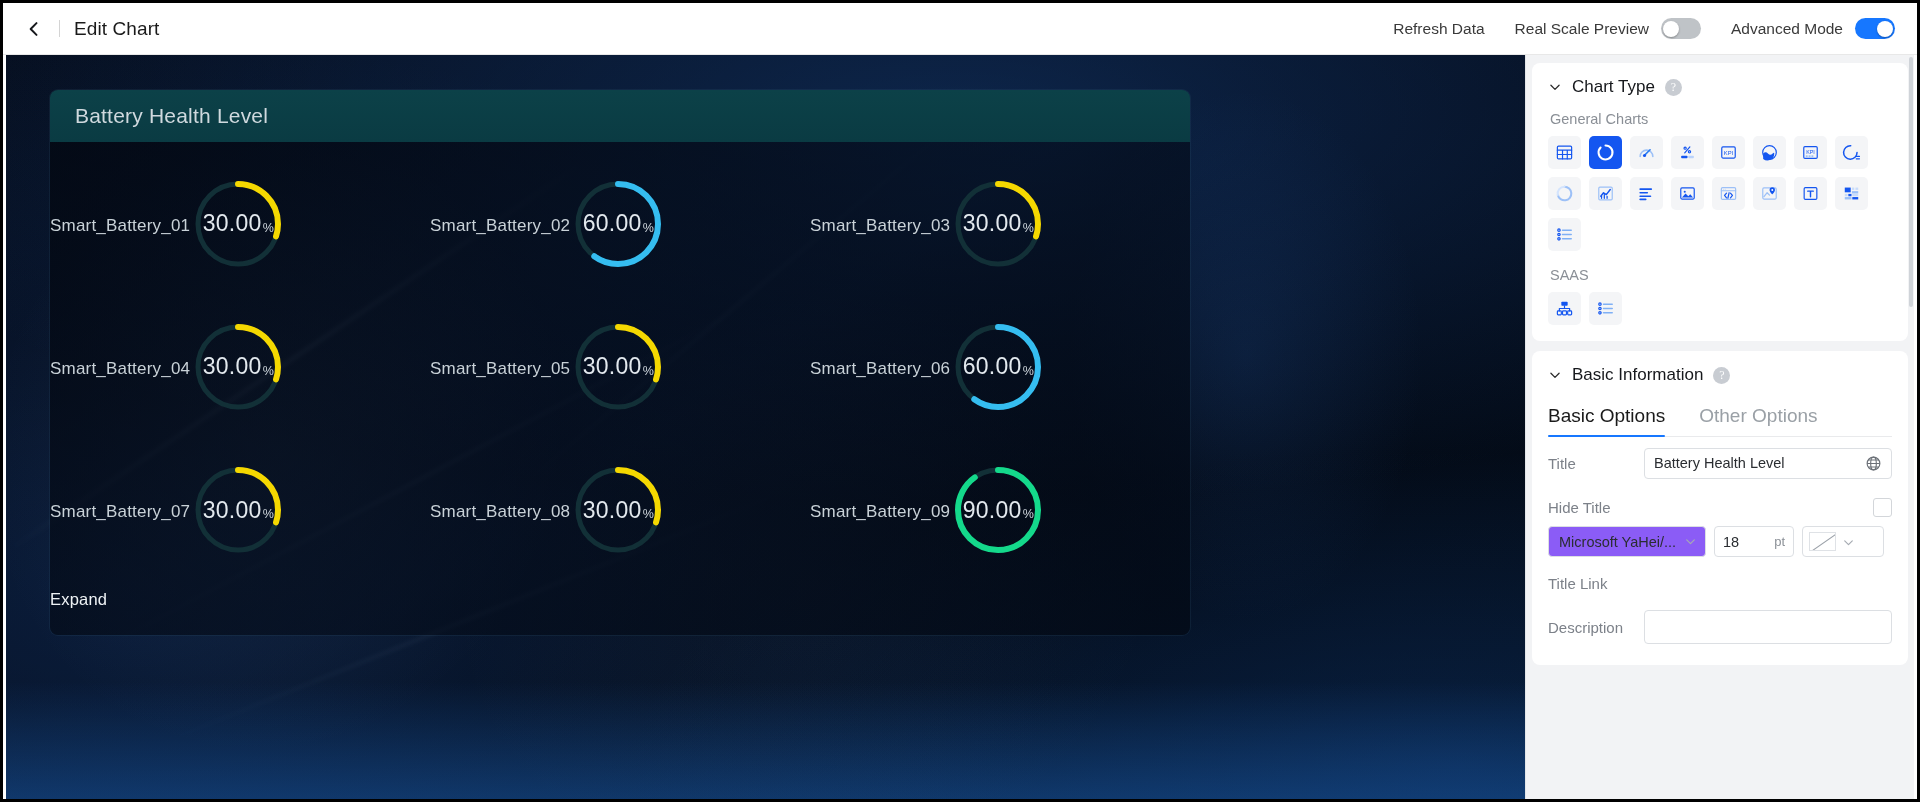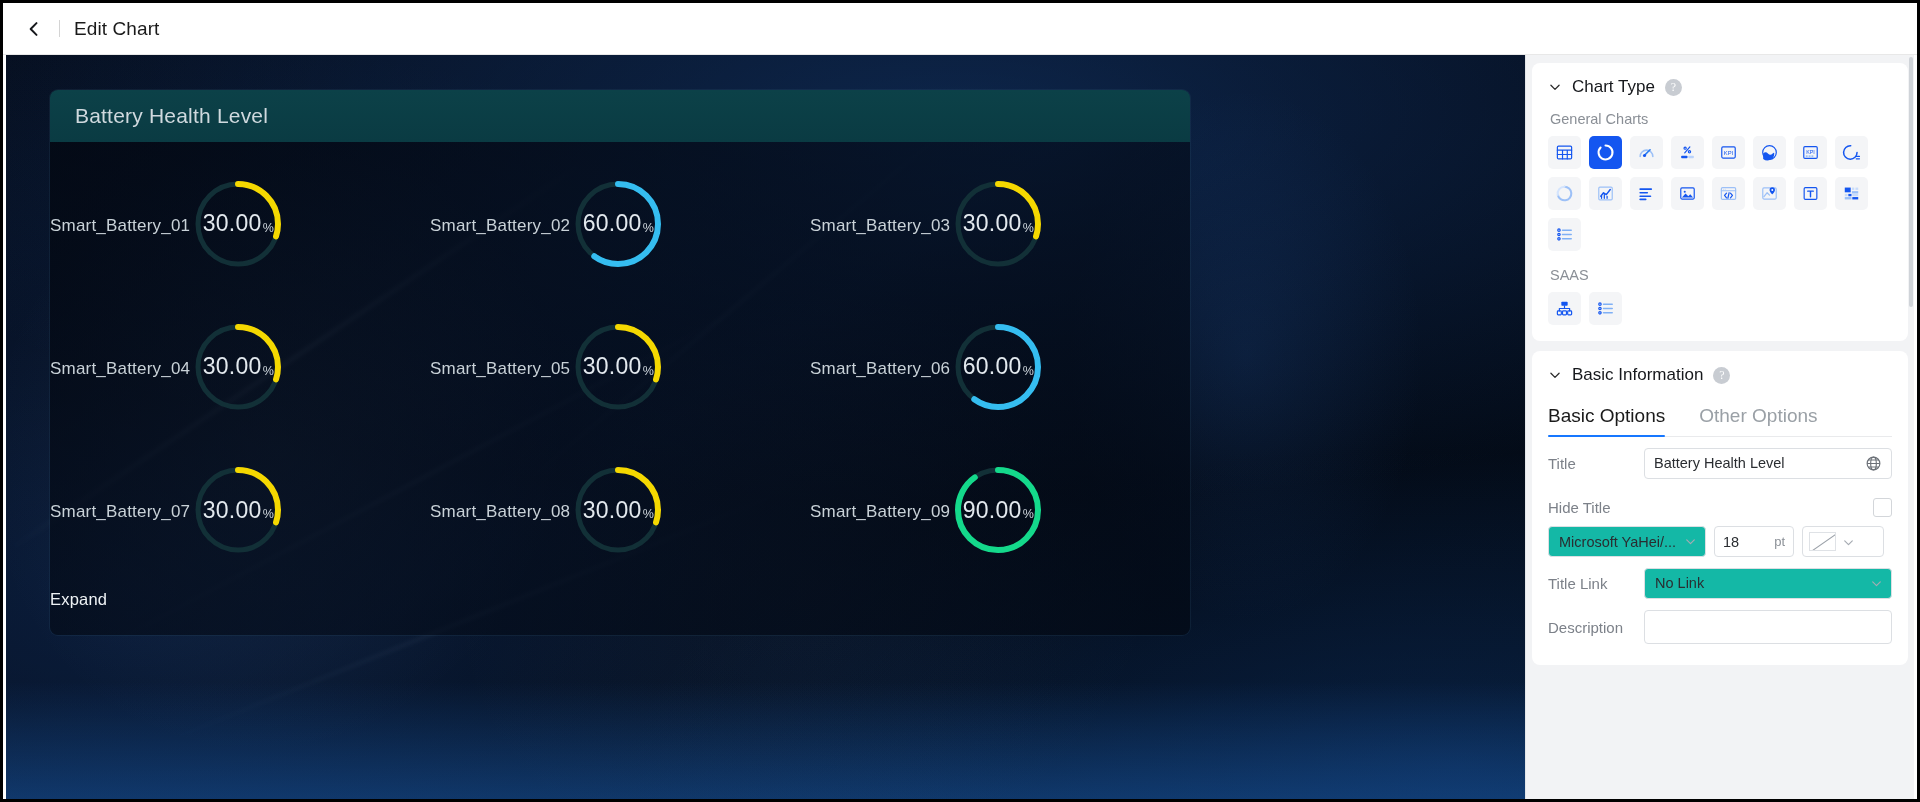--- a/index.html
+++ b/index.html
@@ -225,21 +225,21 @@
     border-radius: 3px; background: #fff; cursor: pointer;
     margin-left: auto;
   }
   .biu { margin-left: auto; display: flex; gap: 13px; color: #5b6169; font-size: 16px; }
   .biu span { cursor: pointer; font-family: "Liberation Serif", serif; }
   .biu .b { font-weight: bold; }
   .biu .i { font-style: italic; }
   .biu .u { text-decoration: underline; }
   .select {
     height: 31px; border: 1px solid #dcdfe3; border-radius: 4px;
-    background: #14b8a6; display: flex; align-items: center;
+    background: #8b5cf6; display: flex; align-items: center;
     padding: 0 8px 0 10px; font-size: 14.5px; color: #2a2d31;
     cursor: pointer; gap: 6px;
   }
   .select .txt { flex: 1; white-space: nowrap; overflow: hidden; }
   .caret { width: 13px; height: 13px; color: #a6abb2; flex: 0 0 13px; }
   .fontrow { display: flex; gap: 8px; padding-left: 0; margin-top: -3px; margin-bottom: 4px; }
   .sel-font { width: 158px; }
   .num-box {
     width: 80px; height: 31px;
     border: 1px solid #dcdfe3; border-radius: 4px; background: #fff;
@@ -278,20 +278,35 @@
 
   <div class="topbar">
     <div class="back-btn">
       <svg viewBox="0 0 24 24" width="20" height="20" fill="none" stroke="currentColor" stroke-width="2.4" stroke-linecap="round" stroke-linejoin="round">
         <path d="M15 5 L8 12 L15 19"></path>
       </svg>
     </div>
     <div class="vsep"></div>
     <div class="page-title">Edit Chart</div>
 
+    <div class="topbar-right">
+      <div class="tb-link">Refresh Data</div>
+      <div class="tb-toggle-group">
+        <span class="tb-toggle-label">Real Scale Preview</span>
+        <div class="switch">
+          <div class="knob"></div>
+        </div>
+      </div>
+      <div class="tb-toggle-group">
+        <span class="tb-toggle-label">Advanced Mode</span>
+        <div class="switch on">
+          <div class="knob"></div>
+        </div>
+      </div>
+    </div>
   </div>
 
   <div class="canvas">
     <div class="wisp w1"></div>
     <div class="wisp w2"></div>
     <div class="wisp w3"></div>
     <div class="streak s1"></div>
     <div class="streak s2"></div>
     <div class="streak s3"></div>
     <div class="streak s4"></div>
@@ -647,30 +662,20 @@
           <span class="caret">
             <svg viewBox="0 0 24 24" width="13" height="13" fill="none" stroke="currentColor" stroke-width="2.2" stroke-linecap="round" stroke-linejoin="round">
                 <path d="M5 9 L12 16 L19 9"></path>
               </svg>
           </span>
         </div>
       </div>
 
       <div class="frow">
         <div class="flabel">Title Link</div>
-        <div class="fctl">
-          <div class="select" style="flex:1">
-            <span class="txt">No Link</span>
-            <span class="caret">
-              <svg viewBox="0 0 24 24" width="13" height="13" fill="none" stroke="currentColor" stroke-width="2.2" stroke-linecap="round" stroke-linejoin="round">
-                  <path d="M5 9 L12 16 L19 9"></path>
-                </svg>
-            </span>
-          </div>
-        </div>
       </div>
 
       <div class="frow">
         <div class="flabel">Description</div>
         <div class="fctl">
           <div class="desc-box"></div>
         </div>
       </div>
     </div>
   </div>

